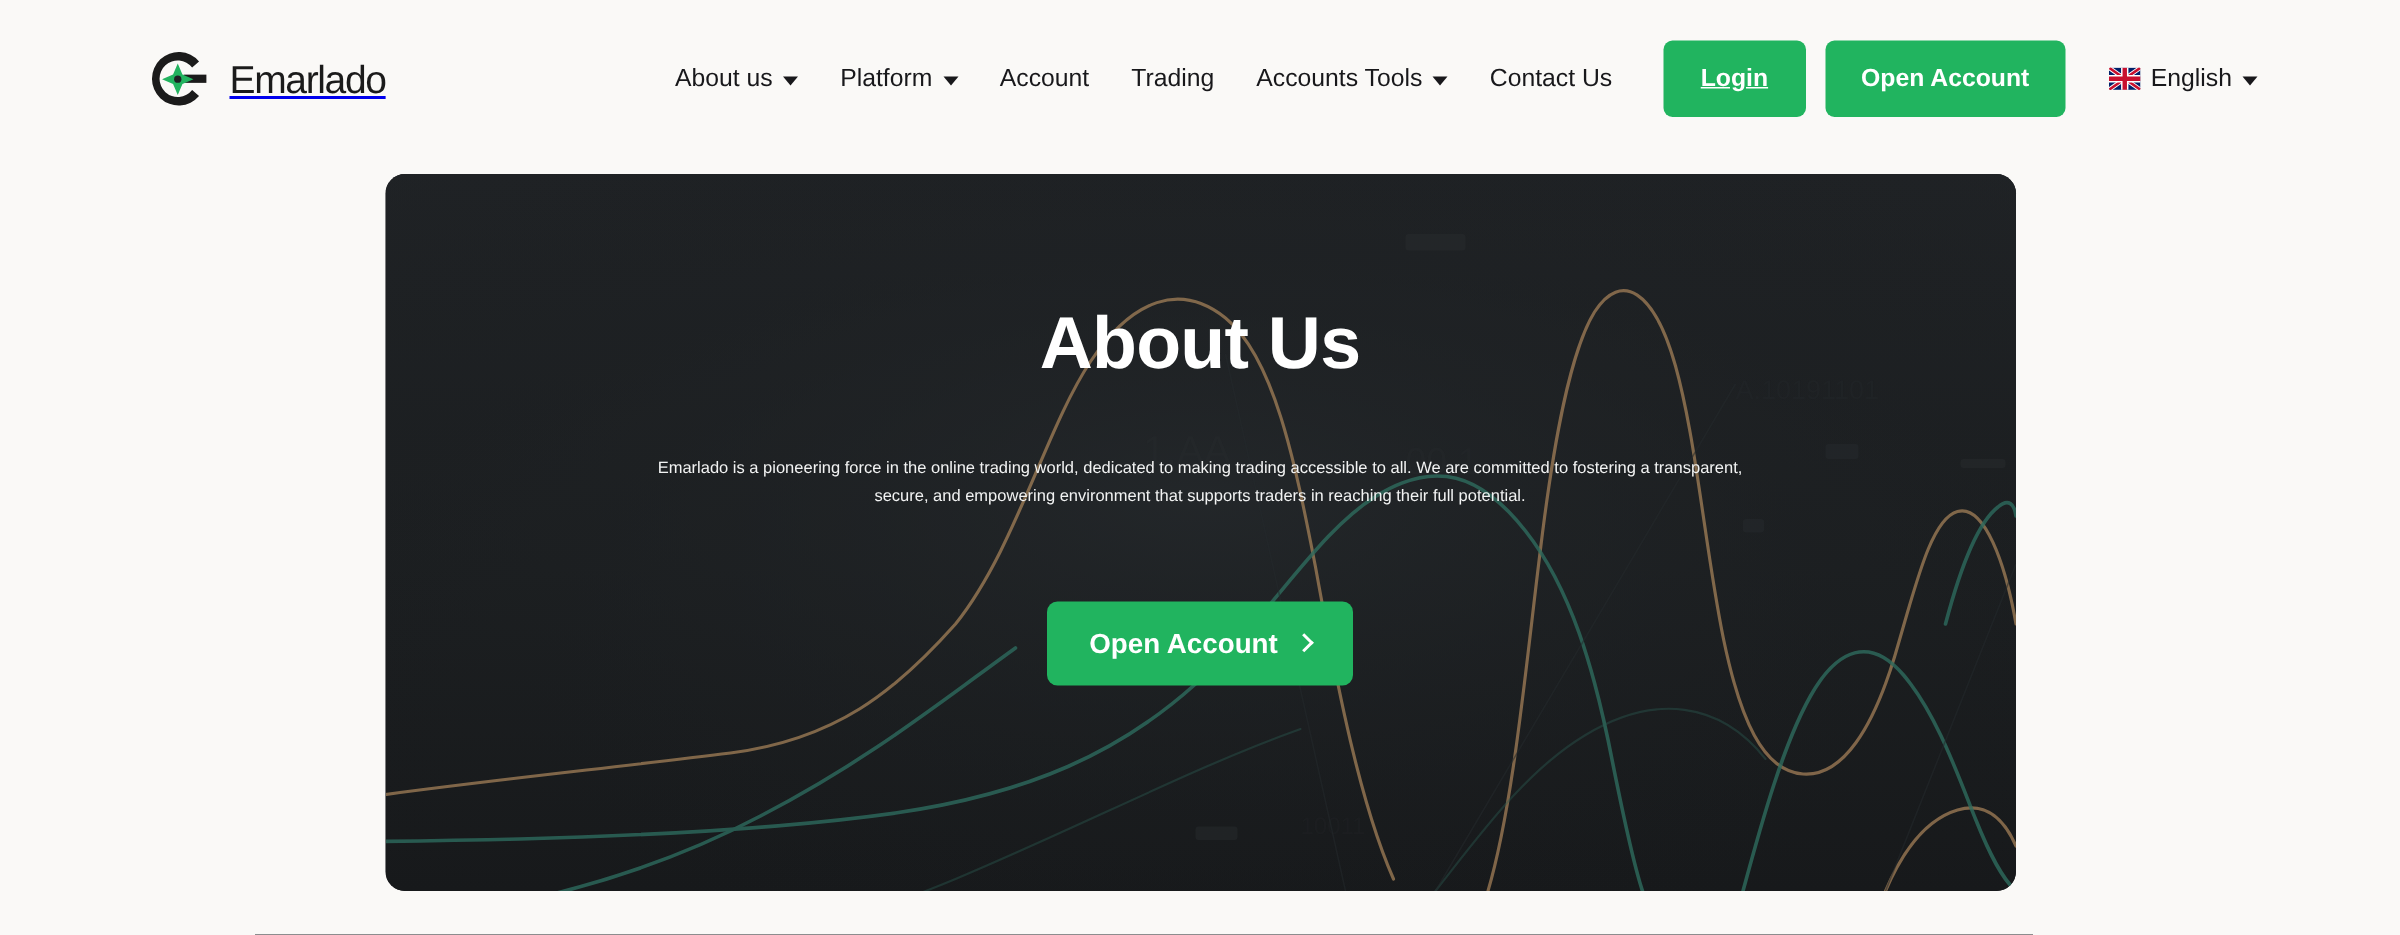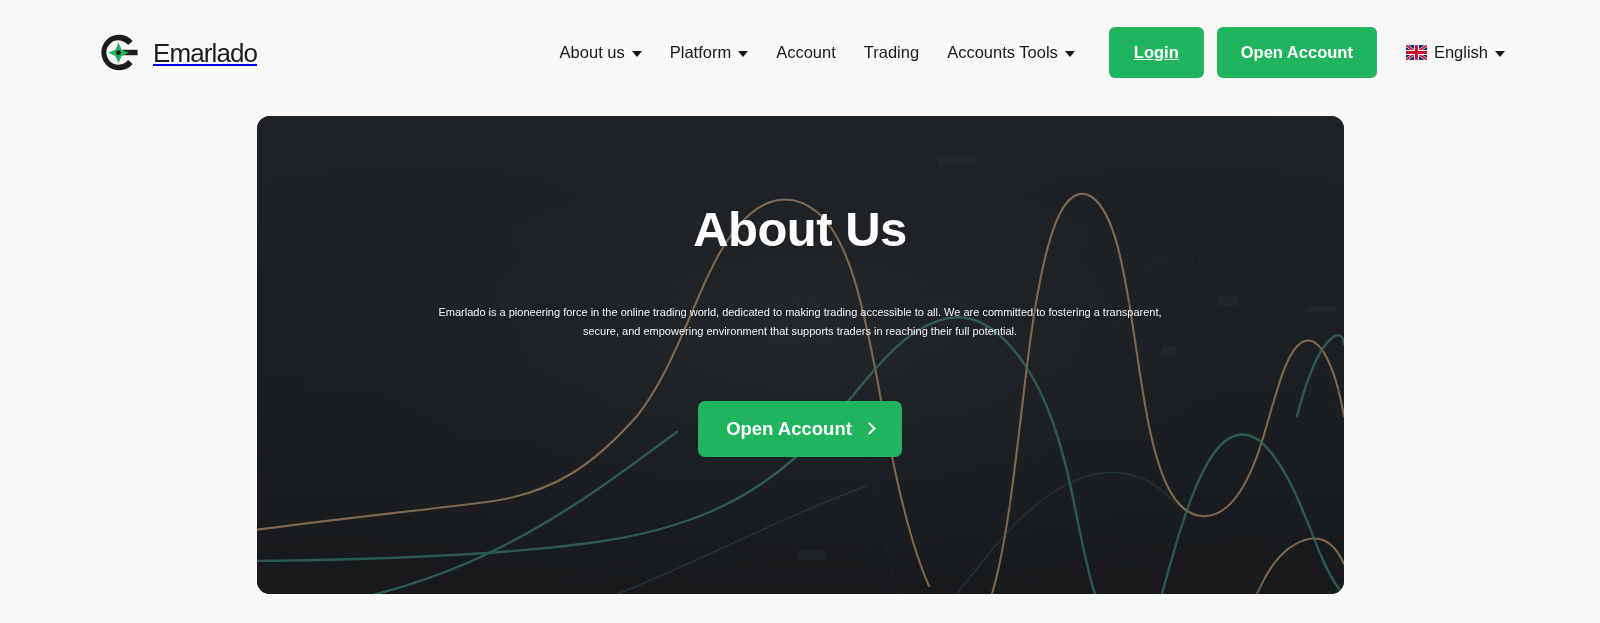--- a/index.html
+++ b/index.html
@@ -247,20 +247,23 @@
 
       <a class="nav-item" href="#">
         <span>Trading</span>
       </a>
 
       <a class="nav-item" href="#">
         <span>Accounts Tools</span>
         <span class="caret"></span>
       </a>
 
+      <a class="nav-item" href="#">
+        <span>Contact Us</span>
+      </a>
 
     </nav>
 
     <button class="btn-green btn-login">Login</button>
 
     <button class="btn-green btn-open-account-nav">Open Account</button>
 
     <div class="lang-select">
       <svg class="flag-icon" viewBox="0 0 60 42">
         <rect width="60" height="42" fill="#012169"></rect>

